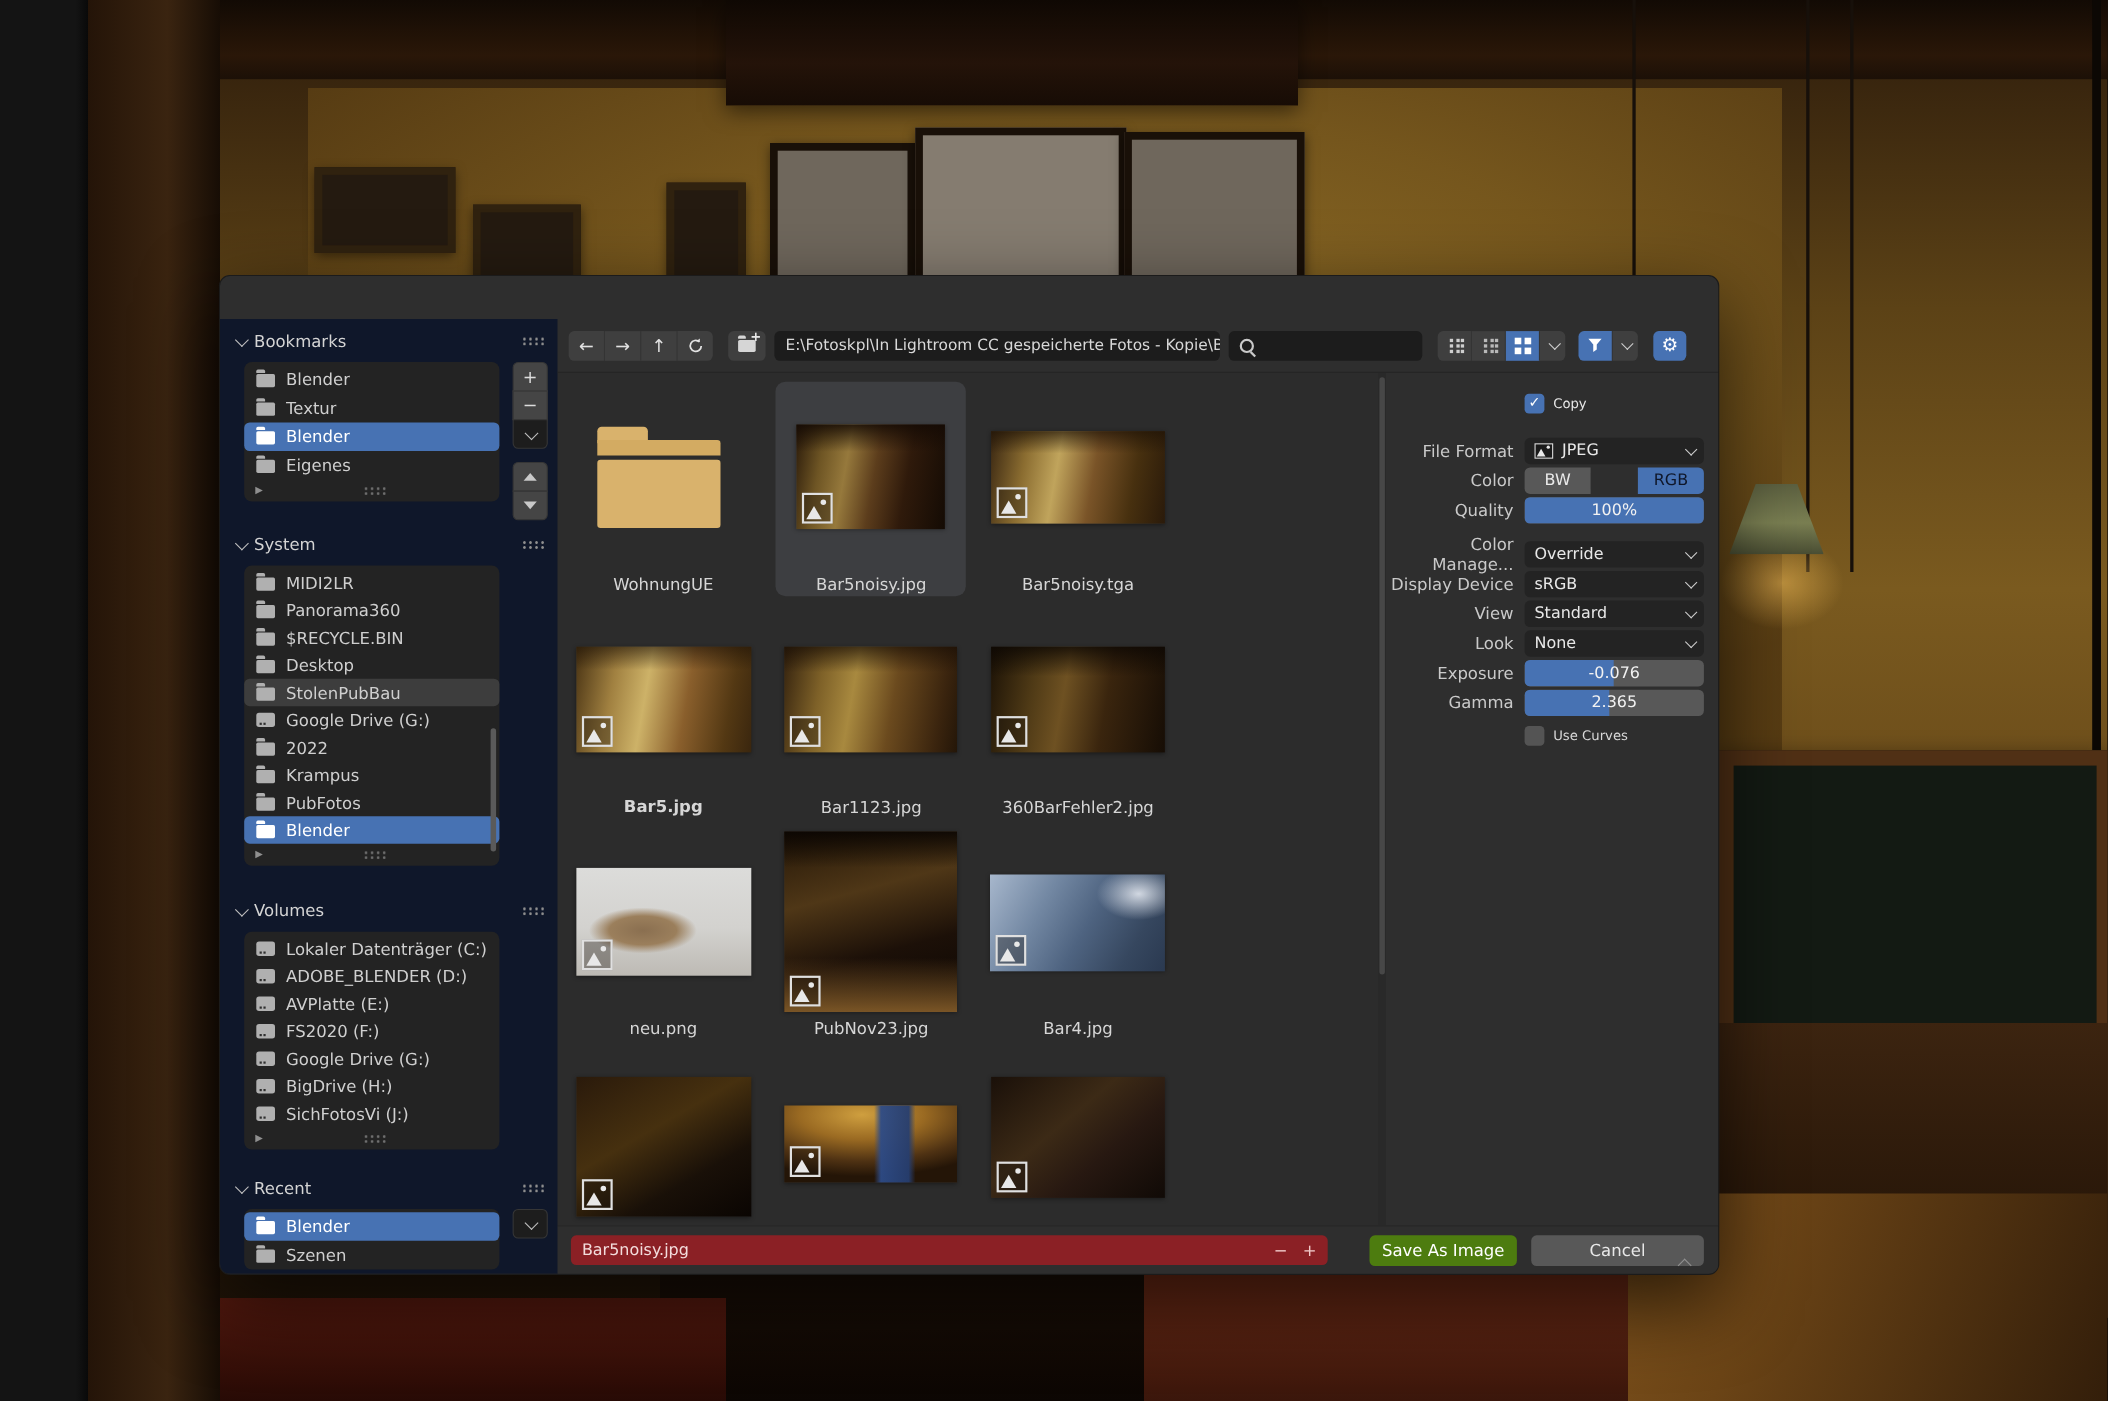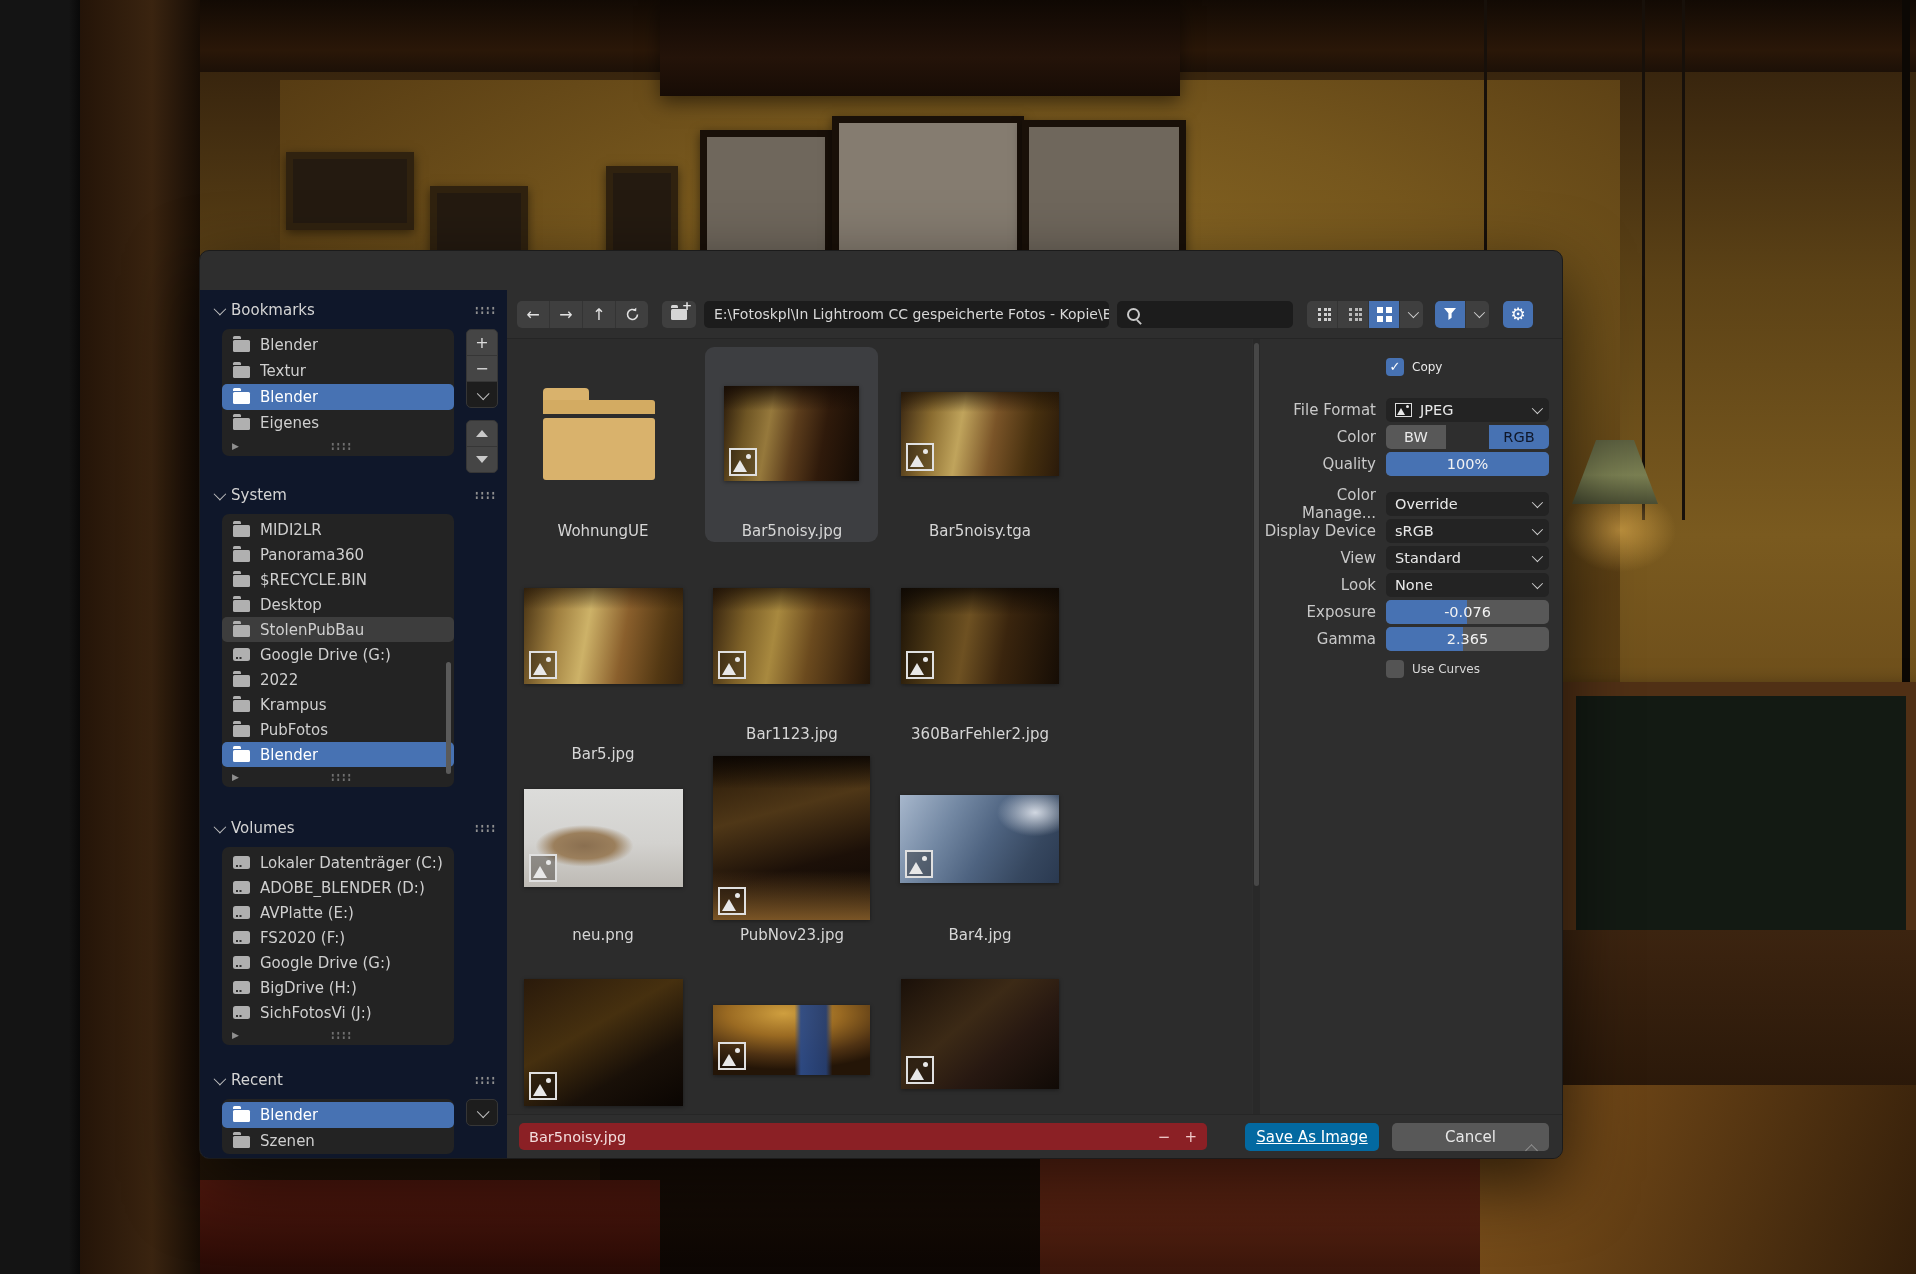--- a/index.html
+++ b/index.html
@@ -134,21 +134,21 @@
   .cbx{width:18px;height:18px;border-radius:4px;background:#545454;display:flex;align-items:center;justify-content:center;color:#fff;font-size:13px;flex:0 0 18px;}
   .cbx.on{background:#4772b3;}
   .cblabel{margin-left:8px;color:#e8e8e8;font-size:12px;}
   .gaprow{height:13px;}
 
   
   .footer{position:absolute;left:307px;bottom:0;width:1055px;height:44px;background:#2e2e2e;border-top:1px solid #262626;display:flex;align-items:center;padding:0 13px 0 12px;box-sizing:border-box;}
   .fname{width:688px;height:27px;background:#8b2025;border-radius:5px;display:flex;align-items:center;padding:0 10px;color:#f3dcdc;font-size:14.5px;box-sizing:border-box;}
   .fstep{margin-left:auto;display:flex;gap:14px;color:#f0c9c9;font-size:15px;}
   .fstep span{cursor:default;}
-  .savebtn{width:134px;height:28px;margin-left:38px;background:#0369a1;border-radius:5px;display:flex;align-items:center;justify-content:center;color:#fff;font-size:15px;text-decoration:underline;}
+  .savebtn{width:134px;height:28px;margin-left:38px;background:#4d7c0f;border-radius:5px;display:flex;align-items:center;justify-content:center;color:#fff;font-size:15px;}
   .cancelbtn{width:157px;height:28px;margin-left:13px;background:#585858;border-radius:5px;display:flex;align-items:center;justify-content:center;color:#e8e8e8;font-size:15px;}
   .cornerchev{position:absolute;right:26px;bottom:3px;width:8px;height:8px;border-left:1.8px solid #909090;border-top:1.8px solid #909090;transform:rotate(45deg);}
 </style>
 </head>
 <body>
 
 <div class="backdrop">
   <div class="bd bd-base"></div>
   <div class="bd bd-wall"></div>
   <div class="bd bd-ceil"></div>
@@ -419,21 +419,21 @@
     </div>
     <div class="badge" style="left:222px;top:109px;bottom:auto;"></div>
     <div class="tlabel" style="left:285px;top:183px;">Bar5noisy.jpg</div>
 
     <div class="thumb" style="left:394px;top:53px;width:158px;height:84px;;background:linear-gradient(180deg,rgba(30,18,6,.7) 0%,transparent 24%),linear-gradient(100deg,#3a2712 0%,#8a6c30 20%,#c0a45c 38%,#7a5428 58%,#47300f 80%,#2a1a0a 100%)"></div>
     <div class="badge" style="left:399px;top:104px;bottom:auto;"></div>
     <div class="tlabel" style="left:473px;top:183px;">Bar5noisy.tga</div>
 
     <div class="thumb" style="left:17px;top:249px;width:159px;height:96px;;background:linear-gradient(180deg,rgba(30,18,6,.6) 0%,transparent 22%),linear-gradient(100deg,#4a3414 0%,#a08040 22%,#cdb268 40%,#8a5f2c 62%,#533813 85%,#3a260e 100%)"></div>
     <div class="badge" style="left:22px;top:312px;bottom:auto;"></div>
-    <div class="tlabel" style="left:96px;top:406px;">Bar5.jpg</div>
+    <div class="tlabel" style="left:96px;top:385px;font-weight:bold;">Bar5.jpg</div>
 
     <div class="thumb" style="left:206px;top:249px;width:157px;height:96px;;background:linear-gradient(180deg,rgba(25,14,5,.7) 0%,transparent 24%),linear-gradient(100deg,#34220e 0%,#7e6128 22%,#a8893f 40%,#6b4a1e 62%,#3a240e 88%,#241608 100%)"></div>
     <div class="badge" style="left:211px;top:312px;bottom:auto;"></div>
     <div class="tlabel" style="left:285px;top:386px;">Bar1123.jpg</div>
 
     <div class="thumb" style="left:394px;top:249px;width:158px;height:96px;;background:linear-gradient(180deg,rgba(12,7,3,.8) 0%,transparent 28%),linear-gradient(100deg,#1c1206 0%,#4f3a16 25%,#6e5122 42%,#3a250e 65%,#160d05 100%)"></div>
     <div class="badge" style="left:399px;top:312px;bottom:auto;"></div>
     <div class="tlabel" style="left:473px;top:386px;">360BarFehler2.jpg</div>
 
     <div class="thumb" style="left:17px;top:450px;width:159px;height:98px;;background:radial-gradient(55% 38% at 38% 58%,#8a6f50 0%,#9b7f5c 35%,rgba(0,0,0,0) 56%),linear-gradient(180deg,#dcdcda 0%,#d3d2cf 55%,#bdbab4 100%)"></div>

